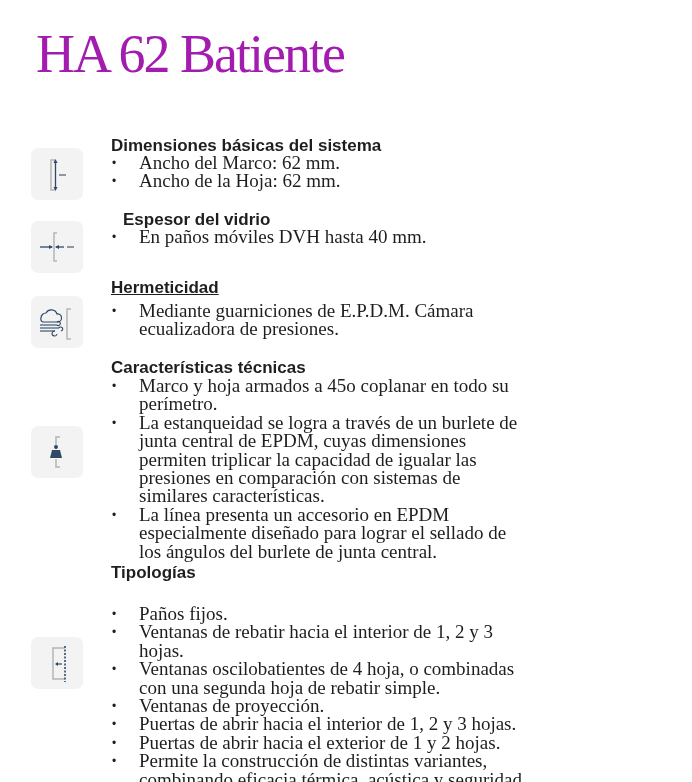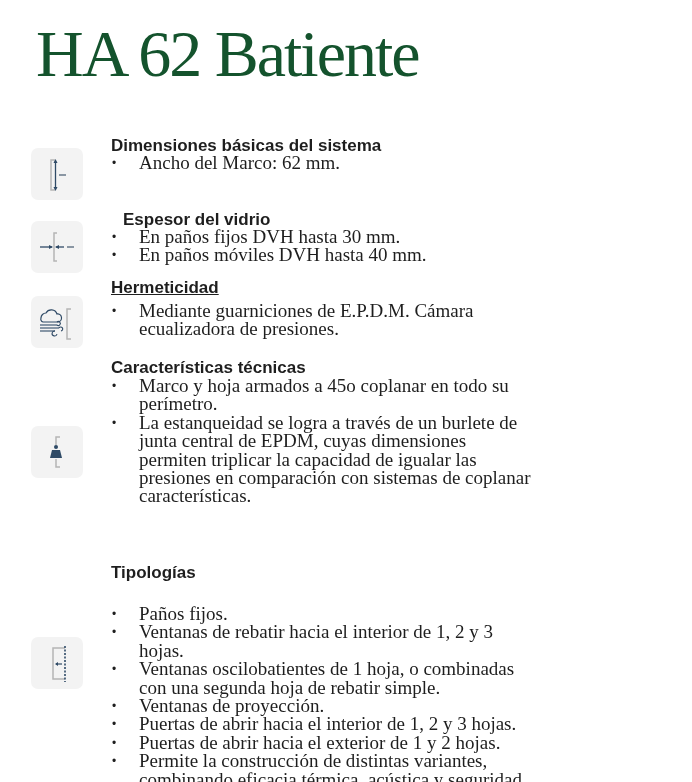--- a/index.html
+++ b/index.html
@@ -1,20 +1,20 @@
 <!DOCTYPE html>
 <html><head>
   <meta charset="utf-8">
   <style>
     html, body { margin: 0; padding: 0; background: #ffffff; }
     body { width: 692px; height: 782px; position: relative; overflow: hidden; }
     .title {
       position: absolute; left: 36px; top: 14px;
       font-family: "Liberation Serif", "DejaVu Serif", serif;
-      font-size: 66px; line-height: 80px; color: #14532d;
+      font-size: 54px; line-height: 80px; color: #a21caf;
       letter-spacing: -2px; font-weight: normal; margin: 0; white-space: nowrap;
     }
     .section { position: absolute; left: 0; width: 692px; }
     .icon-box {
       position: absolute; left: 31px; width: 52px; height: 52px;
       background: #f3f3f3; border-radius: 7px;
     }
     .icon-box svg { position: absolute; left: 0; top: 0; width: 52px; height: 52px; }
     .heading {
       position: absolute; left: 111px;
@@ -42,37 +42,37 @@
       <polyline points="24,12 20,12 20,42 24,42" fill="none" stroke="#b5b5b5" stroke-width="1.5"></polyline>
       <line x1="24.5" y1="13" x2="24.5" y2="41" stroke="#2f4a66" stroke-width="1.3"></line>
       <polygon points="24.5,11 22.5,15 26.5,15" fill="#2f4a66"></polygon>
       <polygon points="24.5,43 22.5,39 26.5,39" fill="#2f4a66"></polygon>
       <rect x="28" y="26" width="7" height="2" fill="#8a96a3"></rect>
     </svg>
   </div>
   <h2 class="heading" style="top:138px;">Dimensiones básicas del sistema</h2>
   <ul class="items" style="top:154px;">
     <li>Ancho del Marco: 62 mm.</li>
+    <li>Ancho de la Hoja: 62 mm.</li>
   </ul>
 </div>
 
 <div class="section" style="top:0;">
   <div class="icon-box" style="top:221px;">
     <svg viewBox="0 0 52 52">
       <polyline points="26,12 23,12 23,40 26,40" fill="none" stroke="#b5b5b5" stroke-width="1.5"></polyline>
       <line x1="9" y1="26" x2="21" y2="26" stroke="#2f4a66" stroke-width="1.3"></line>
       <polygon points="22,26 18,24 18,28" fill="#2f4a66"></polygon>
       <line x1="25" y1="26" x2="33" y2="26" stroke="#2f4a66" stroke-width="1.3"></line>
       <polygon points="24,26 28,24 28,28" fill="#2f4a66"></polygon>
       <rect x="36" y="25" width="7" height="2" fill="#8a96a3"></rect>
     </svg>
   </div>
   <h2 class="heading" style="top:212px;margin-left:12px;">Espesor del vidrio</h2>
   <ul class="items" style="top:228px;">
-    <li>En paños fijos DVH hasta 30 mm.</li>
     <li>En paños móviles DVH hasta 40 mm.</li>
   </ul>
 </div>
 
 <div class="section" style="top:0;">
   <div class="icon-box" style="top:296px;">
     <svg viewBox="0 0 52 52">
       <path d="M10,22 a5,5 0 0 1 5,-5 a6,6 0 0 1 11,1 a4,4 0 0 1 1,8 H12 a3,3 0 0 1 -2,-4 Z" fill="none" stroke="#2f4a66" stroke-width="1.2"></path>
       <line x1="9" y1="29" x2="26" y2="29" stroke="#2f4a66" stroke-width="1.1"></line>
       <line x1="9" y1="32" x2="28" y2="32" stroke="#2f4a66" stroke-width="1.1"></line>
@@ -94,36 +94,37 @@
     <svg viewBox="0 0 52 52">
       <polyline points="25,19 25,11 29,11" fill="none" stroke="#b5b5b5" stroke-width="1.5"></polyline>
       <polyline points="25,33 25,41 29,41" fill="none" stroke="#b5b5b5" stroke-width="1.5"></polyline>
       <circle cx="25" cy="21" r="2" fill="#2f4a66"></circle>
       <polygon points="21,24 29,24 31,32 19,32" fill="#2f4a66"></polygon>
     </svg>
   </div>
   <h2 class="heading" style="top:360px;">Características técnicas</h2>
   <ul class="items" style="top:377px;">
     <li>Marco y hoja armados a 45o coplanar en todo su perímetro.</li>
-    <li>La estanqueidad se logra a través de un burlete de junta central de EPDM, cuyas dimensiones permiten triplicar la capacidad de igualar las presiones en comparación con sistemas de coplanar características.</li>
+    <li>La estanqueidad se logra a través de un burlete de junta central de EPDM, cuyas dimensiones permiten triplicar la capacidad de igualar las presiones en comparación con sistemas de similares características.</li>
+    <li> La línea presenta un accesorio en EPDM especialmente diseñado para lograr el sellado de los ángulos del burlete de junta central.</li>
   </ul>
 </div>
 
 <div class="section" style="top:0;">
   <div class="icon-box" style="top:637px;">
     <svg viewBox="0 0 52 52">
       <polyline points="34,11 22,11 22,42 34,42" fill="none" stroke="#b5b5b5" stroke-width="1.5"></polyline>
       <line x1="34" y1="9" x2="34" y2="45" stroke="#2f4a66" stroke-width="1.6" stroke-dasharray="2,1.5"></line>
       <line x1="25" y1="27" x2="31" y2="27" stroke="#2f4a66" stroke-width="1.2"></line>
       <polygon points="24,27 27,25 27,29" fill="#2f4a66"></polygon>
     </svg>
   </div>
   <h2 class="heading" style="top:565px;">Tipologías</h2>
   <ul class="items" style="top:581px;margin-top:24px;">
     <li>Paños fijos.</li>
     <li>Ventanas de rebatir hacia el interior de 1, 2 y 3 hojas.</li>
-    <li>Ventanas oscilobatientes de 1 hoja, o combinadas con una segunda hoja de rebatir simple.</li>
+    <li>Ventanas oscilobatientes de 4 hoja, o combinadas con una segunda hoja de rebatir simple.</li>
     <li>Ventanas de proyección.</li>
     <li>Puertas de abrir hacia el interior de 1, 2 y 3 hojas.</li>
     <li>Puertas de abrir hacia el exterior de 1 y 2 hojas.</li>
     <li>Permite la construcción de distintas variantes, combinando eficacia térmica, acústica y seguridad.</li>
   </ul>
 </div>
 
 </body></html>

